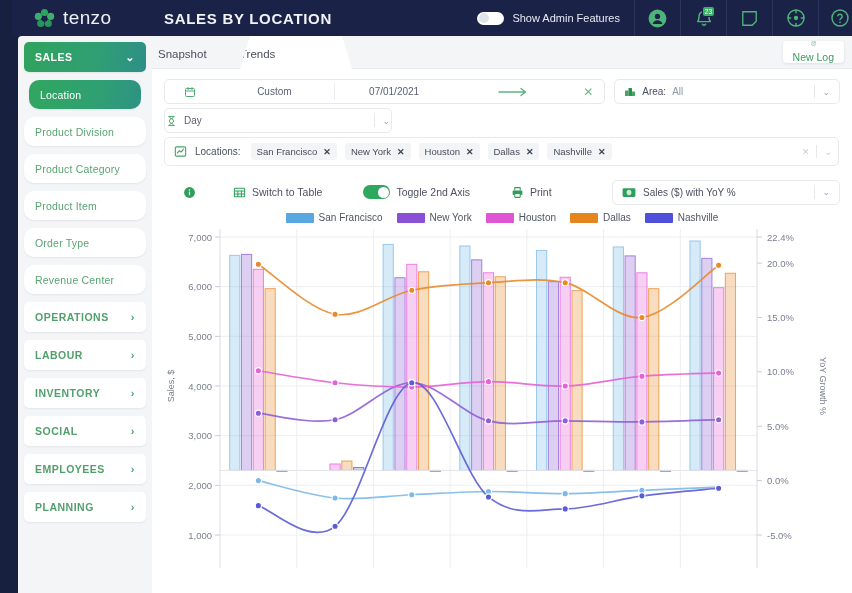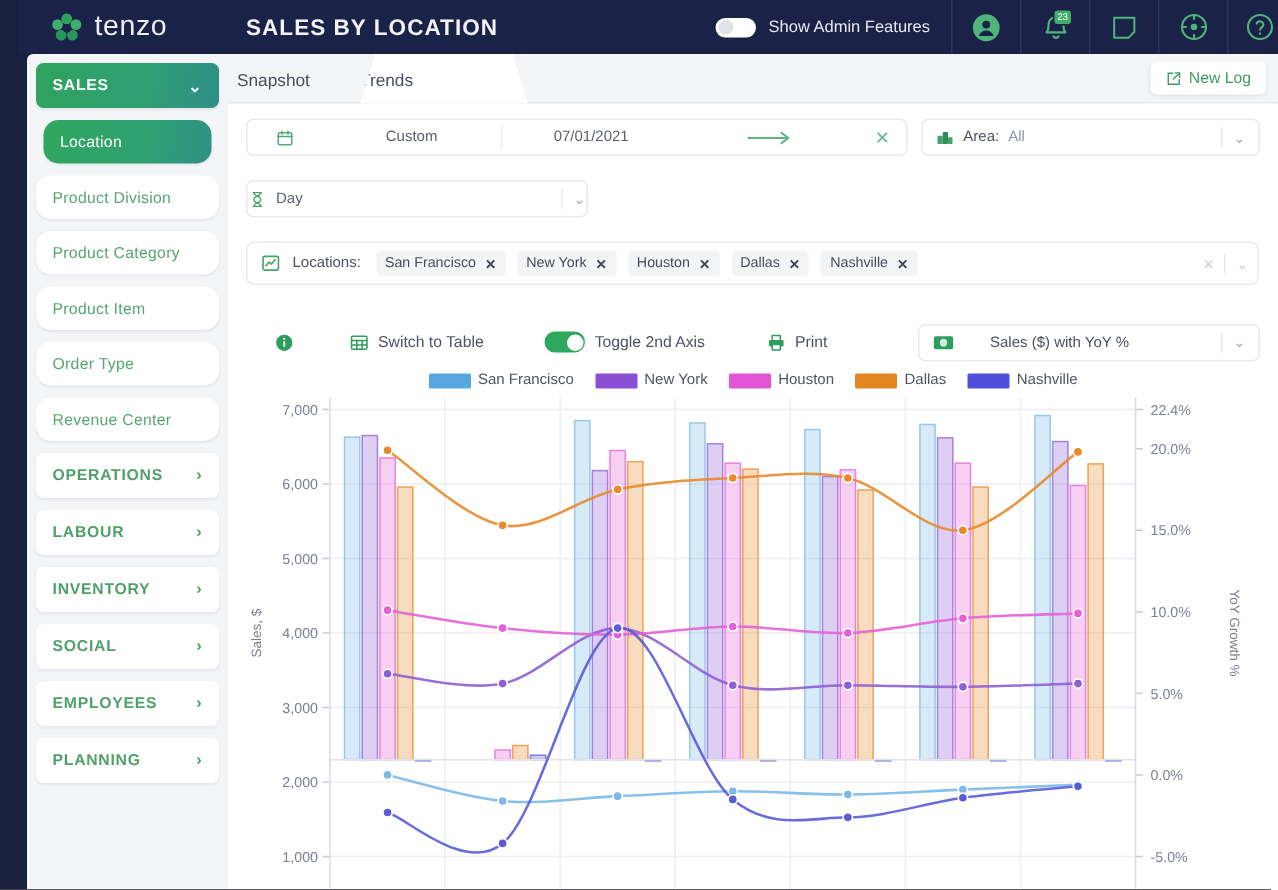--- a/index.html
+++ b/index.html
@@ -119,21 +119,21 @@
     display: flex; align-items: center; 
     font-size: 11.5px; color: #4a4f5c;
   }
   .tab.inactive { left: 6px; width: 90px; }
   .tab.active {
     left: 88px; width: 112px; background: #fff;
     clip-path: polygon(10px 0, 102px 0, 112px 33px, 0 33px);
   }
 
   #filters { padding: 10px 12px 0 12px; }
-  .frow { display: flex; gap: 9px; margin-bottom: 16px; }
+  .frow { display: flex; gap: 9px; margin-bottom: 4px; }
   .fbox {
     border: 1px solid #e7e9ee; border-radius: 5px;
     height: 25px; background: #fff;
     display: flex; align-items: center;
     font-size: 10px; color: #5b6070;
   }
   .daterange { width: 446px; }
   .dr-cell {
     flex: 1; display: flex; align-items: center; justify-content: center;
     height: 100%;
@@ -176,30 +176,31 @@
     width: 27px; height: 14px; border-radius: 7px;
     background: #2fa85f; position: relative; flex: none;
   }
   .switch-on::after {
     content: ""; position: absolute; right: 1.5px; top: 1.5px;
     width: 11px; height: 11px; border-radius: 50%; background: #fff;
   }
   .metric-box {
     margin-left: auto; width: 228px; height: 25px;
     border: 1px solid #e7e9ee; border-radius: 5px;
-    display: flex; align-items: center; padding: 0 9px; gap: 24px;
+    display: flex; align-items: center; padding: 0 9px; gap: 7px;
     font-size: 10px; color: #4b5060;
   }
   .newlog {
     position: absolute; right: 8px; top: 5px;
     background: #fff; border-radius: 4px;
     height: 22px; padding: 0 10px;
     display: flex; align-items: center; gap: 5px;
     font-size: 10.5px; color: #3e9a62;
     box-shadow: 0 1px 3px rgba(20,30,60,.10);
+    flex-direction: column;
   }
 
   
   #legend {
     display: flex; justify-content: center; gap: 14px;
     margin-top: 6px;
   }
   .lg { display: flex; align-items: center; gap: 5px; font-size: 10px; color: #4f5462; }
   .lg .sw { width: 28px; height: 10px; border-radius: 1px; }
 

